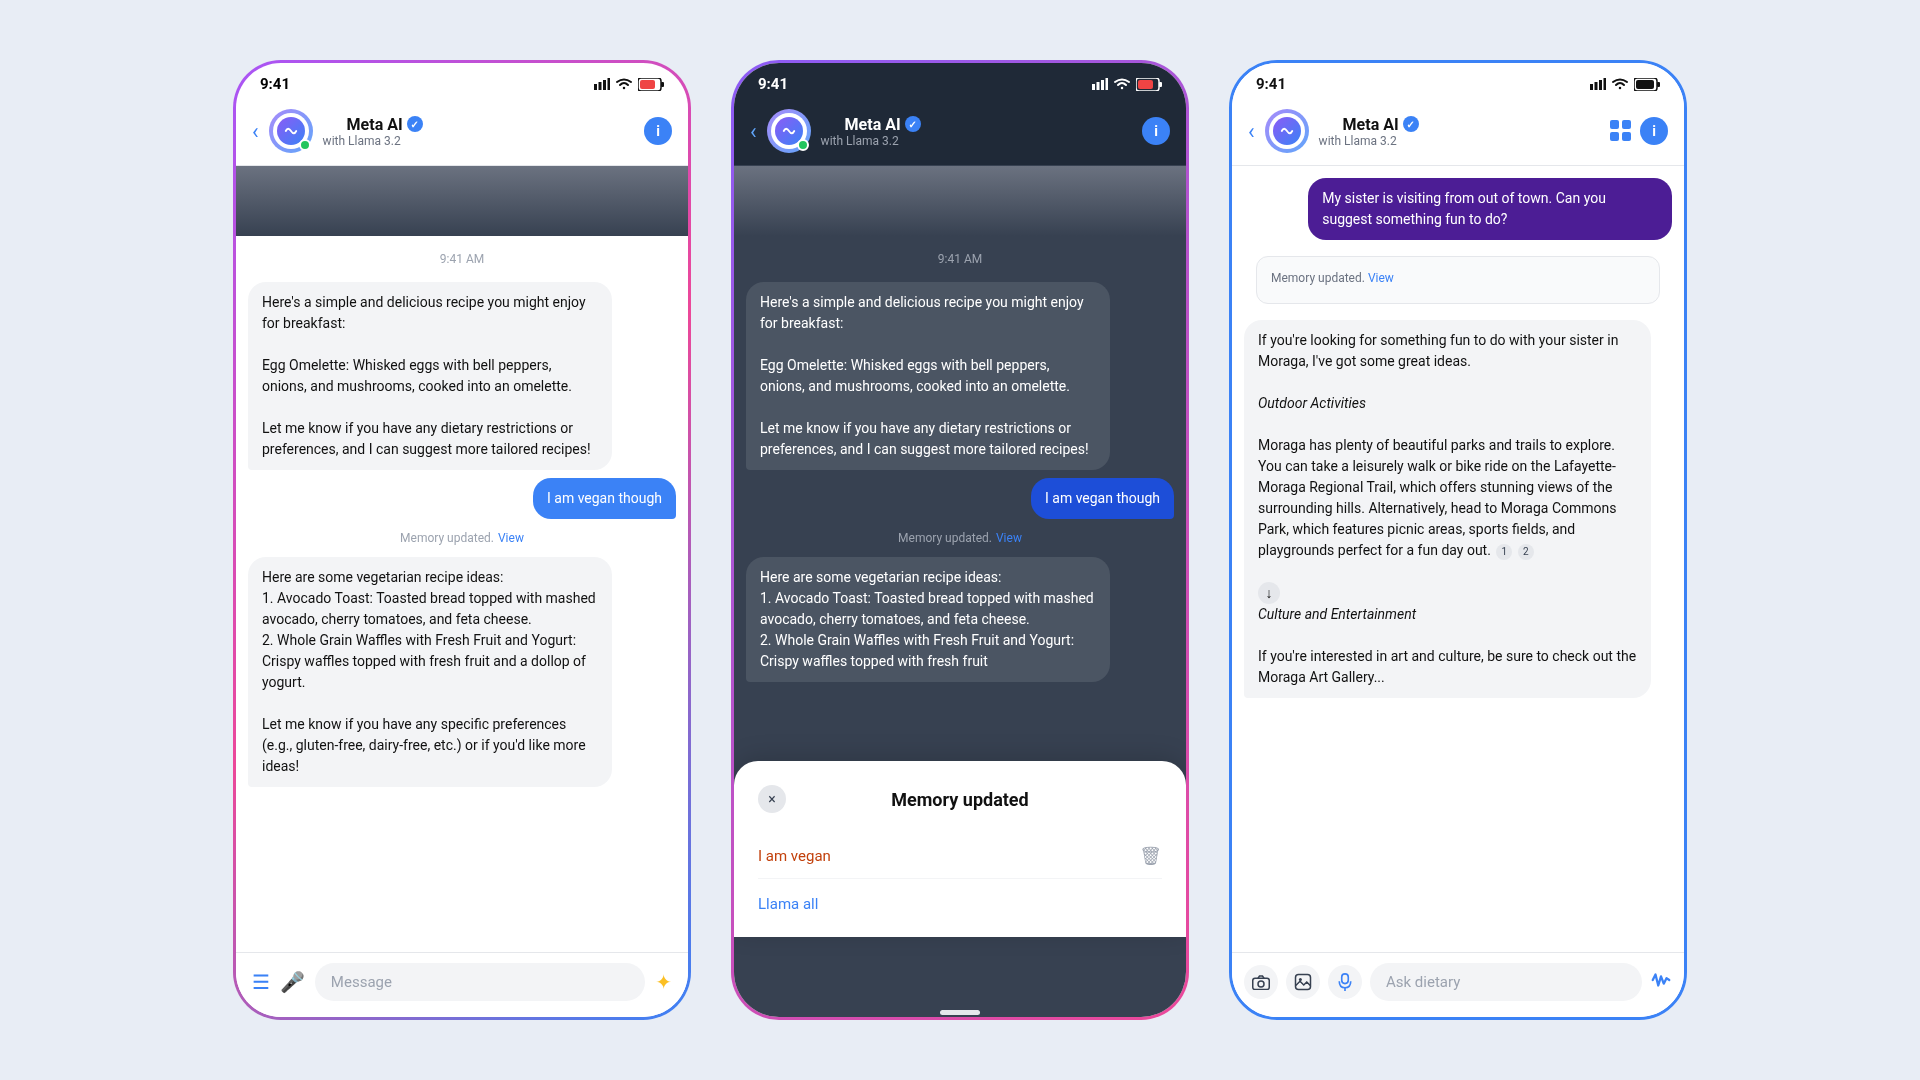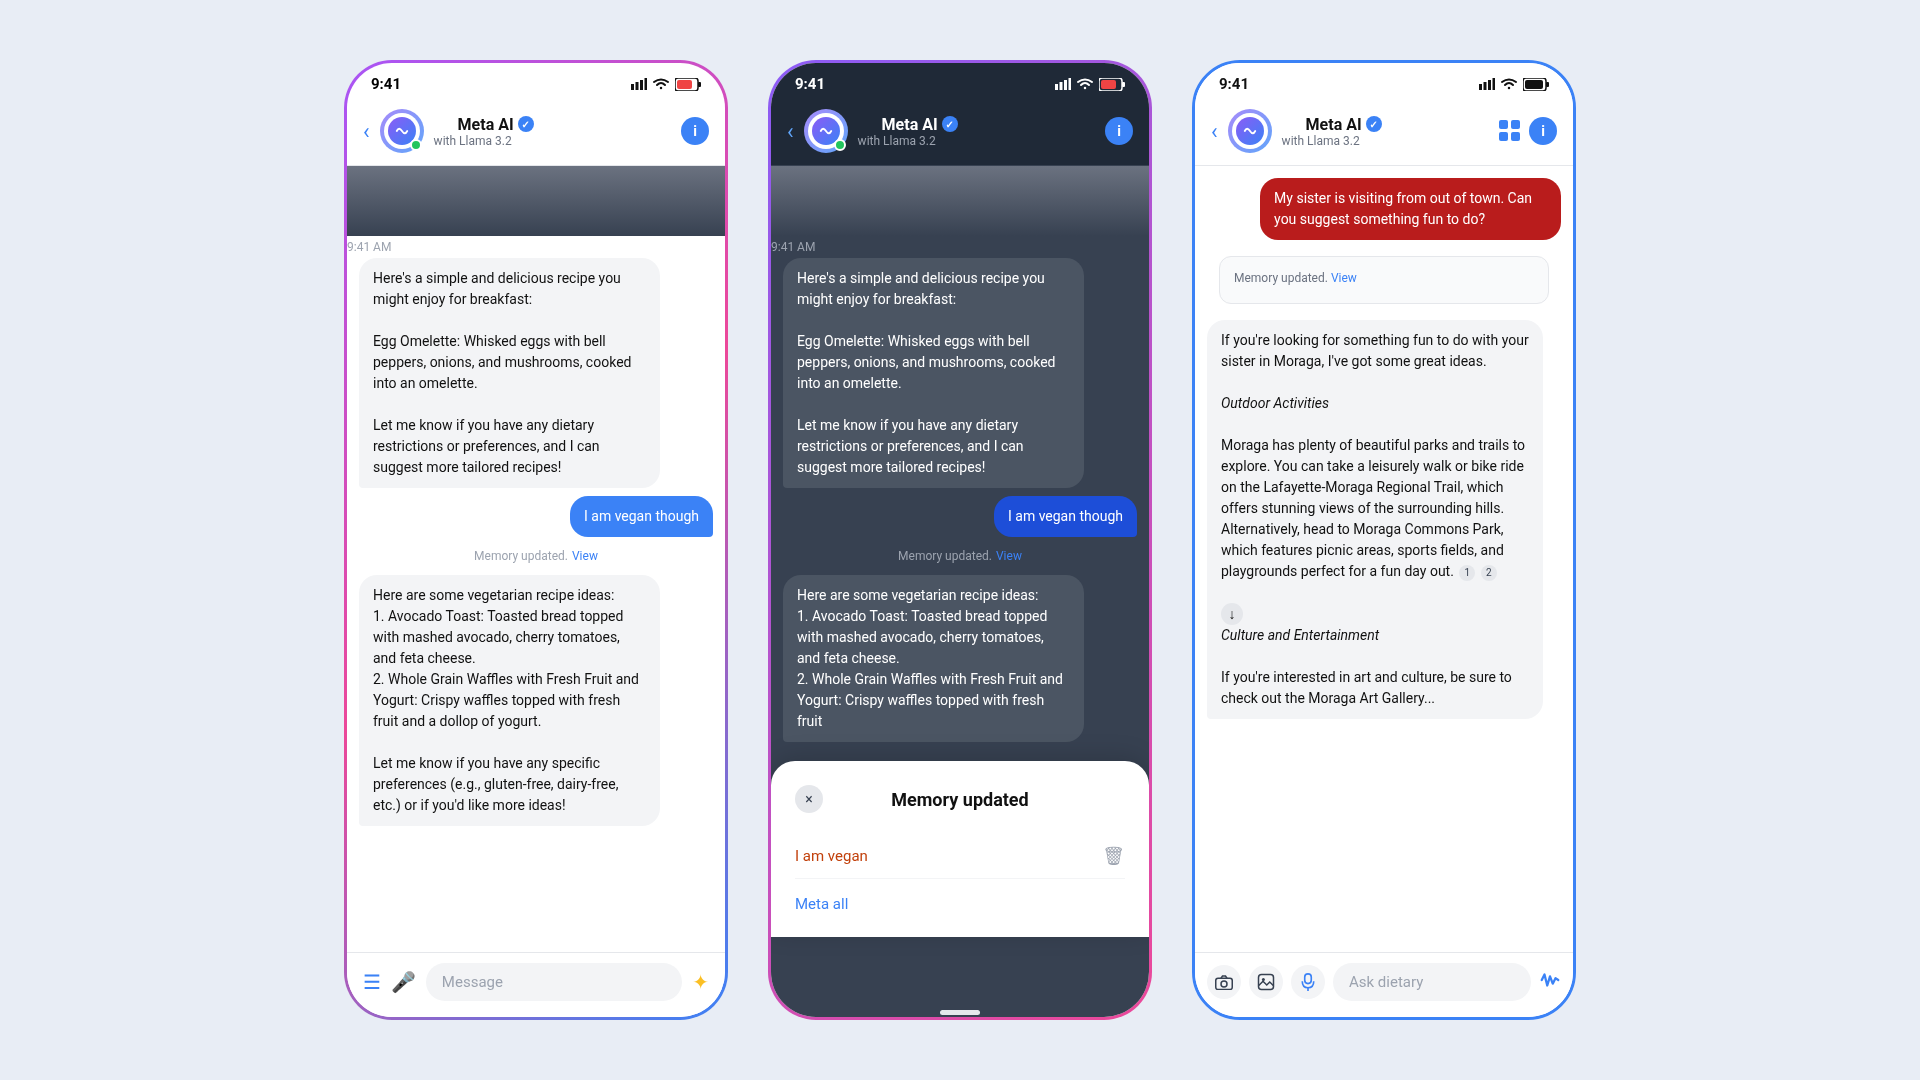--- a/index.html
+++ b/index.html
@@ -9,21 +9,21 @@
       background: #e8edf5;
       display: flex;
       align-items: center;
       justify-content: center;
       gap: 40px;
       font-family: -apple-system, BlinkMacSystemFont, 'Segoe UI', Roboto, sans-serif;
       overflow: hidden;
     }
 
     .phone {
-      width: 384px;
+      width: 458px;
       height: 960px;
       border-radius: 48px;
       overflow: hidden;
       position: relative;
       display: flex;
       flex-direction: column;
     }
 
     .phone-1 {
       border: 3px solid transparent;
@@ -178,23 +178,24 @@
     }
 
     .chat-image-bar {
       width: 100%;
       height: 80px;
       background: linear-gradient(to bottom, #4b5563, #1f2937);
       border-radius: 12px;
     }
 
     .timestamp {
+      text-align: center;
       font-size: 12px;
       color: #9ca3af;
-      margin: 4px 0;
+      margin: 16px 0;
     }
 
     .messages-area {
       flex: 1;
       padding: 0 12px;
       overflow: hidden;
       display: flex;
       flex-direction: column;
       gap: 8px;
     }
@@ -417,21 +418,21 @@
       font-size: 12px;
       color: #6b7280;
       margin-bottom: 4px;
     }
 
     .memory-notice-top .view-link {
       color: #3b82f6;
     }
 
     .msg-outgoing-blue {
-      background: #b91c1c;
+      background: #4c1d95;
       color: white;
       align-self: flex-end;
       border-bottom-right-radius: 4px;
       padding: 10px 14px;
       border-radius: 18px;
       font-size: 14px;
       max-width: 85%;
       line-height: 1.5;
     }
 
@@ -675,21 +676,21 @@
   <div class="memory-modal">
     <div class="modal-header">
       <div class="modal-close">×</div>
       <div class="modal-title">Memory updated</div>
       <div style="width:28px;"></div>
     </div>
     <div class="memory-item">
       <span class="memory-text">I am vegan</span>
       <span class="trash-icon">🗑</span>
     </div>
-    <a class="view-all-link">Meta all</a>
+    <a class="view-all-link">Llama all</a>
   </div>
 </div>
 
 <div class="phone phone-3">
 
   <div class="status-bar" style="background:white;color:#111;">
     <span class="status-bar-time">9:41</span>
     <div class="status-icons">
       <svg width="16" height="12" viewBox="0 0 16 12">
           <rect x="0" y="6" width="3" height="6" fill="#111"></rect>

